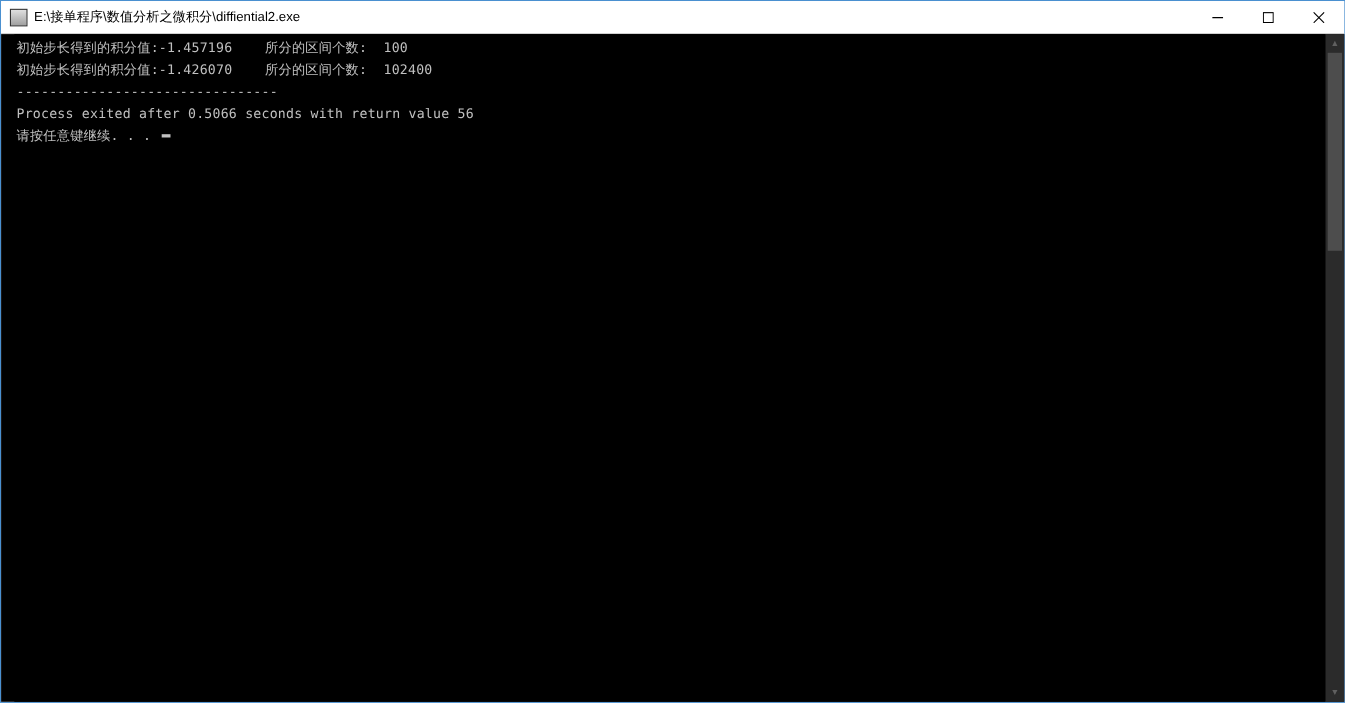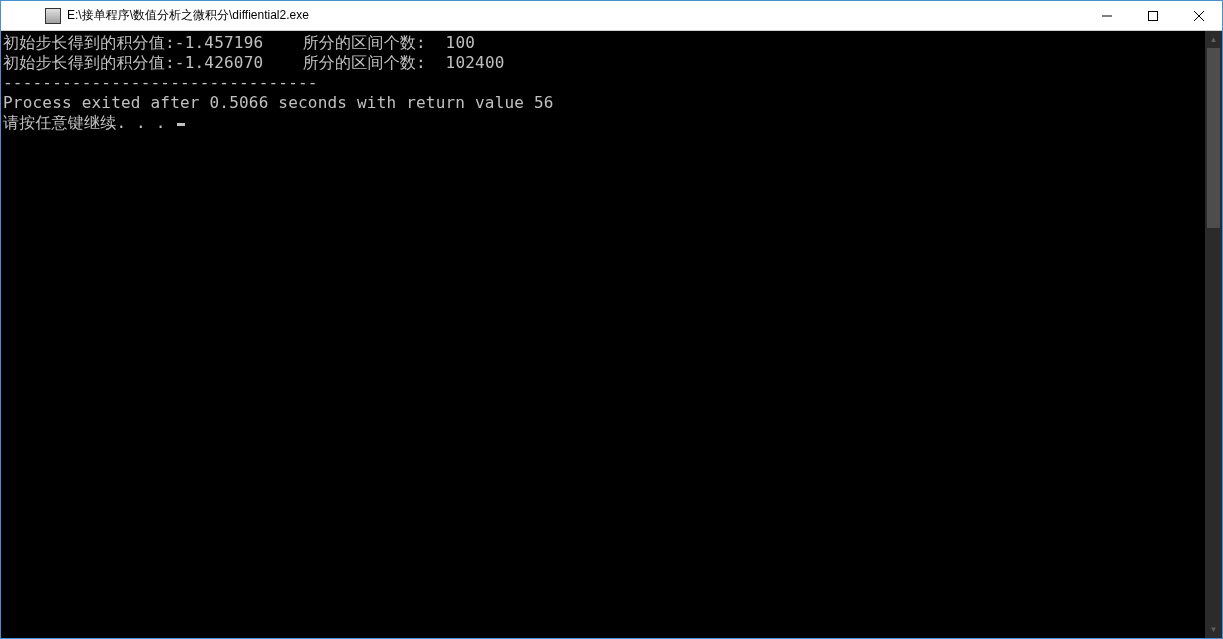--- a/index.html
+++ b/index.html
@@ -21,21 +21,20 @@
       display: flex;
       flex-direction: column;
     }
     .titlebar {
       height: 30px;
       background: #ffffff;
       display: flex;
       align-items: center;
       border-bottom: 1px solid #d0d0d0;
       flex-shrink: 0;
-      padding-left: 36px;
     }
     .titlebar-icon {
       width: 16px;
       height: 16px;
       margin-left: 8px;
       margin-right: 6px;
       border: 1px solid #333;
       background: linear-gradient(to bottom, #e0e0e0 0%, #a0a0a0 100%);
     }
     .titlebar-title {
@@ -70,26 +69,27 @@
       flex: 1;
       display: flex;
       background: #000;
       min-height: 0;
     }
     .console {
       flex: 1;
       background: #000000;
       color: #c0c0c0;
       font-family: "NSimSun", "SimSun", "Consolas", monospace;
-      font-size: 16px;
+      font-size: 12px;
       line-height: 20px;
       padding: 2px 0 0 2px;
       white-space: pre;
       overflow: hidden;
       letter-spacing: 0.2px;
+      margin-left: 12px;
     }
     .console-line {
       display: block;
     }
     .cursor {
       display: inline-block;
       width: 8px;
       height: 3px;
       background: #c0c0c0;
       vertical-align: baseline;

